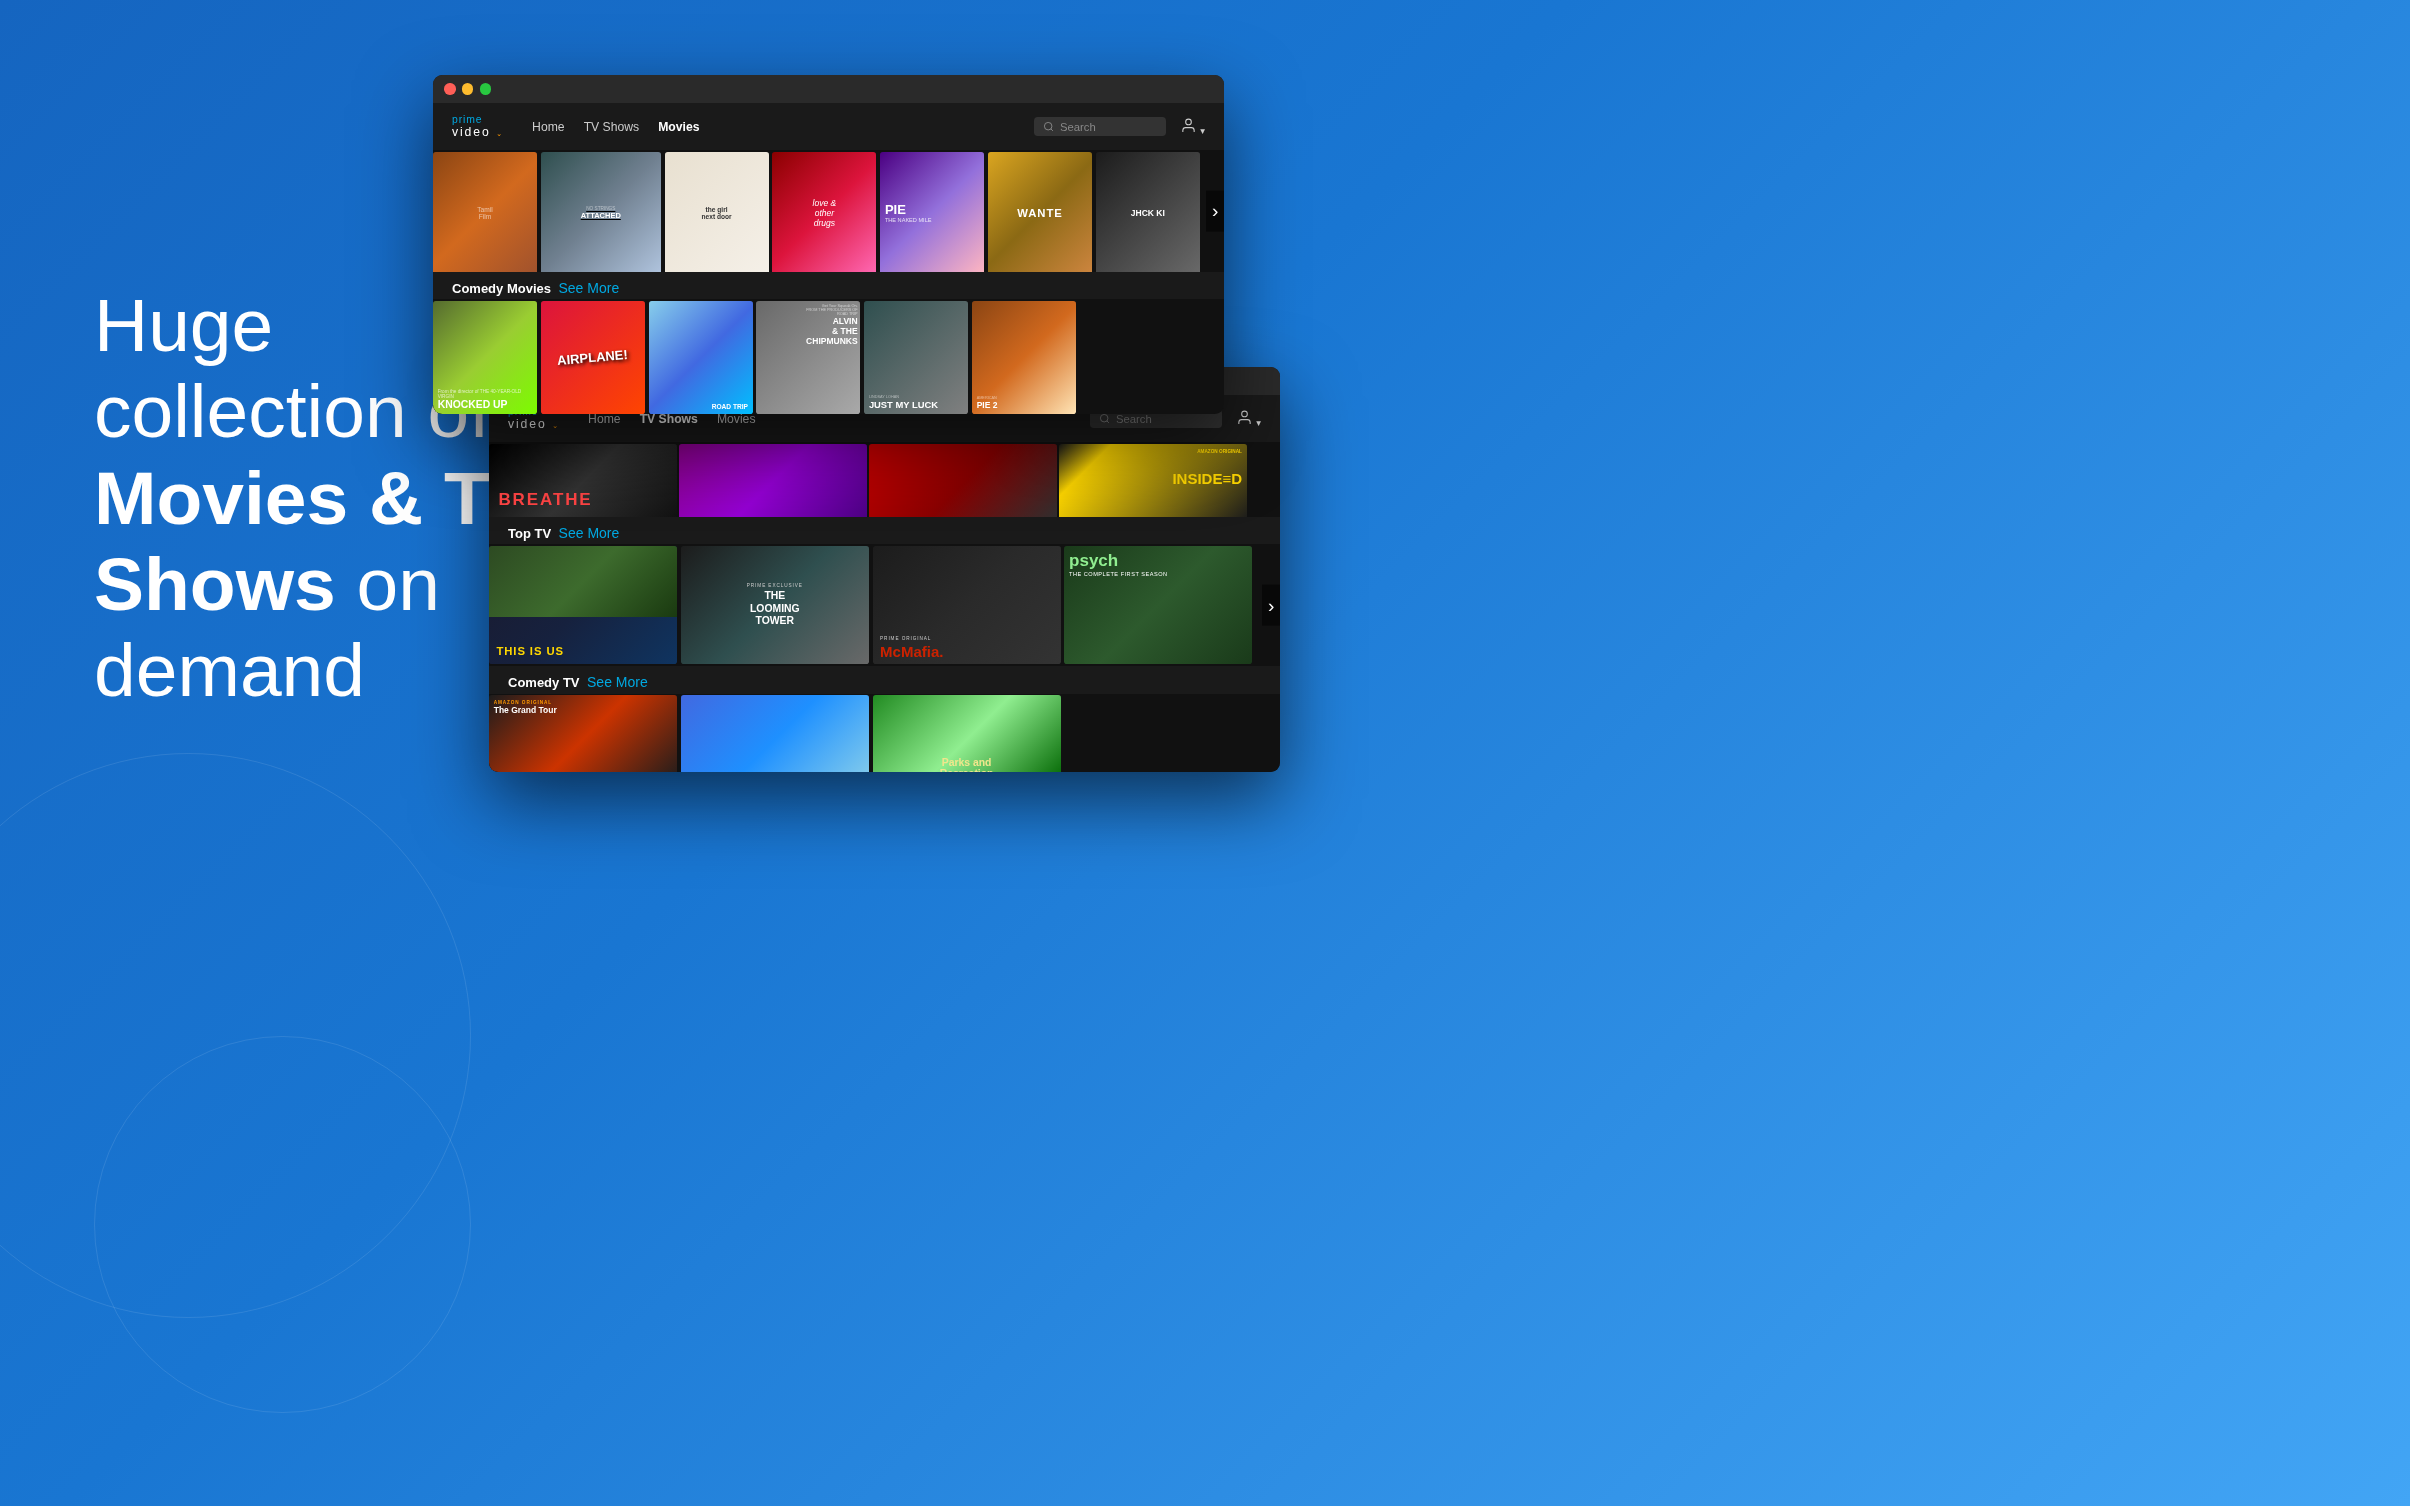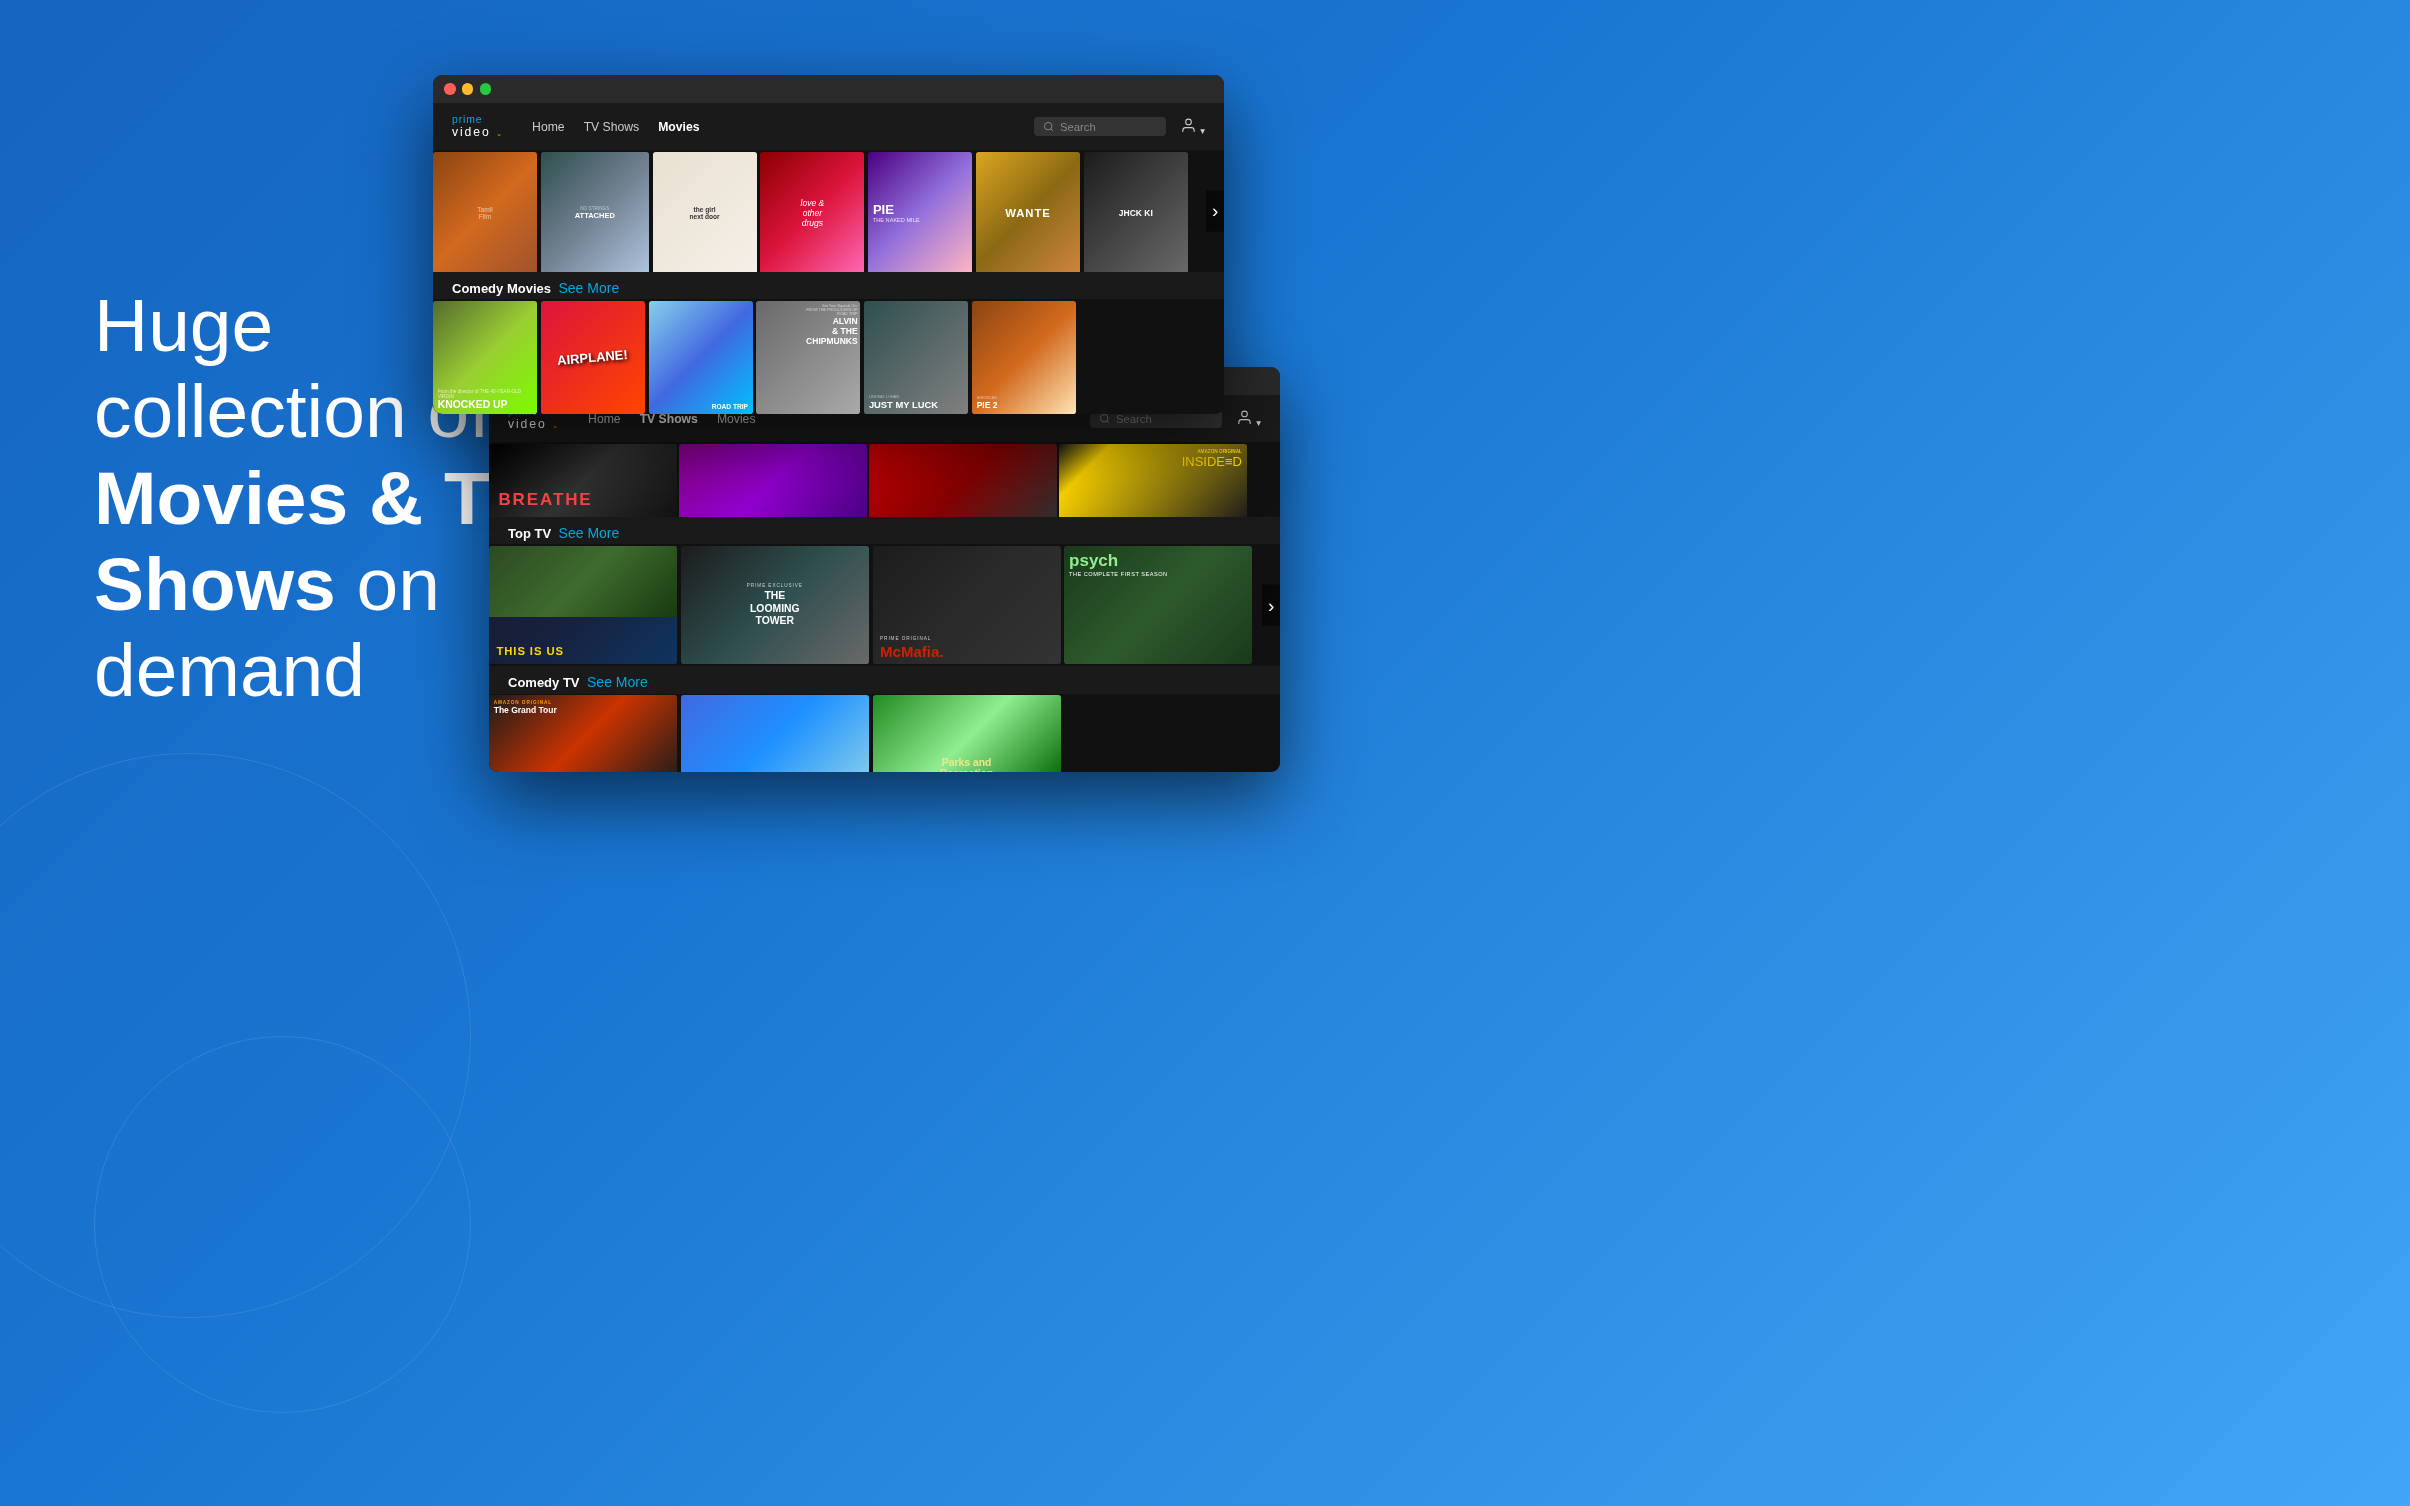--- a/index.html
+++ b/index.html
@@ -496,21 +496,21 @@
 
     <div class="content-area" style="height:122px;position:relative;">
       <div class="movie-row" style="height:122px;">
 
         <div class="movie-thumb thumb-film-1" style="width:104px;height:122px;">
           <div class="movie-thumb-inner">
             <span style="color:rgba(255,255,255,0.6);font-size:6.6px;text-align:center;padding:4.7px;">Tamil<br>Film</span>
           </div>
         </div>
 
-        <div class="movie-thumb thumb-film-2" style="width:108px;height:122px;">
+        <div class="movie-thumb thumb-film-2" style="width:120px;height:122px;text-decoration:underline;">
           <div class="movie-thumb-inner" style="flex-direction:column;padding:4.7px;">
             <span style="color:rgba(255,255,255,0.5);font-size:4.7px;">NO STRINGS</span>
             <span style="color:white;font-size:7.5px;font-weight:700;">ATTACHED</span>
           </div>
         </div>
 
         <div class="movie-thumb thumb-film-3" style="width:104px;height:122px;background:linear-gradient(135deg,#e8e0d0,#f5f0e8);">
           <div class="movie-thumb-inner" style="flex-direction:column;padding:4.7px;">
             <span style="color:#333;font-size:6.6px;font-weight:600;">the girl<br>next door</span>
           </div>
@@ -642,21 +642,21 @@
 
         <div class="movie-thumb thumb-dj" style="width:188px;height:75px;">
         </div>
 
         <div class="movie-thumb thumb-car" style="width:188px;height:75px;">
         </div>
 
         <div class="movie-thumb thumb-inside" style="width:188px;height:75px;position:relative;">
           <div class="inside-overlay">
             <div class="amazon-orig">AMAZON ORIGINAL</div>
-            <div style="color:#FFD700;font-size:13px;font-weight:400;">INSIDE≡D</div>
+            <div style="color:#FFD700;font-size:15px;font-weight:700;margin-top:16px;">INSIDE≡D</div>
           </div>
         </div>
       </div>
     </div>
 
     <div class="section-header">
       <span class="section-title">Top TV</span>
       <span class="see-more">See More</span>
     </div>
 

